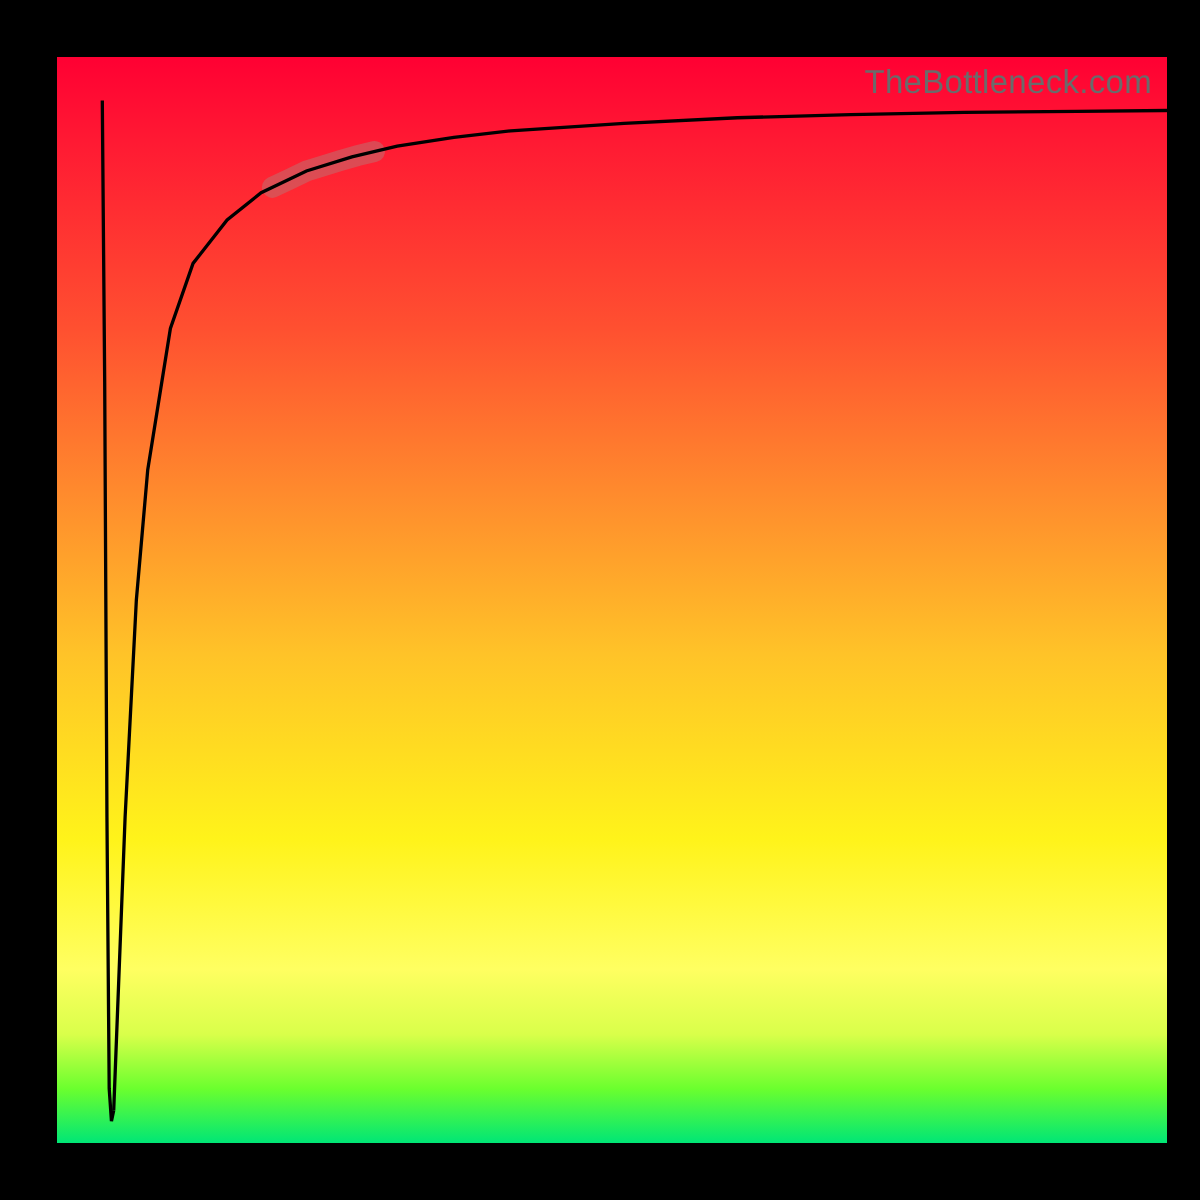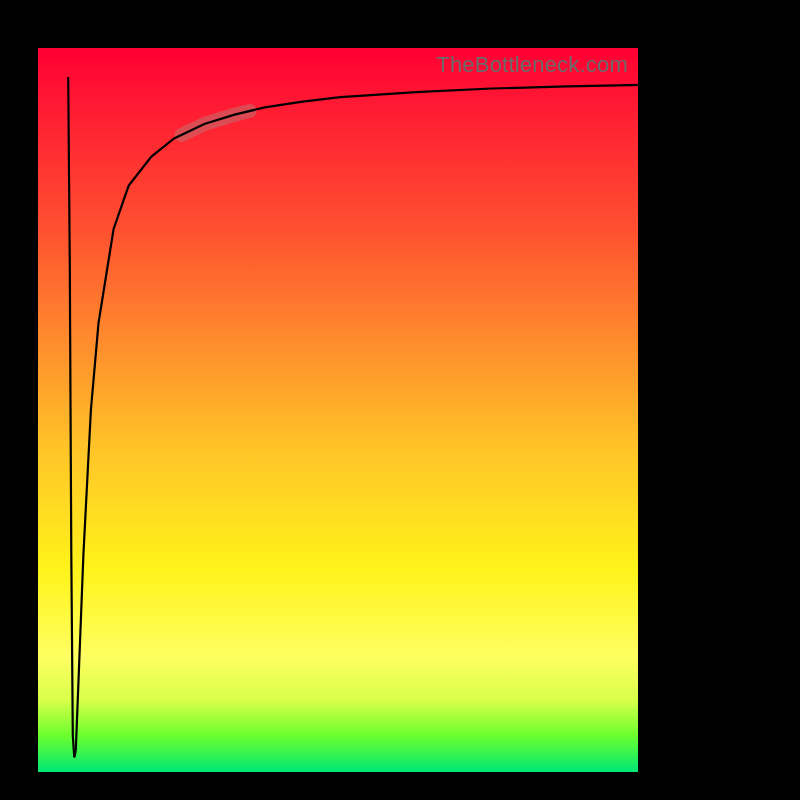--- a/index.html
+++ b/index.html
@@ -13,22 +13,22 @@
   }
   .frame {
     position: relative;
     width: 800px;
     height: 800px;
     background: #000;
   }
   .plot-area {
     position: absolute;
     left: 38px;
-    top: 48px;
-    width: 600px;
+    top: 38px;
+    width: 740px;
     height: 724px;
     
     background: linear-gradient(
       to bottom,
       #ff0033 0%,
       #ff1a33 8%,
       #ff5030 25%,
       #ff8a2d 40%,
       #ffc328 55%,
       #fff31a 72%,

